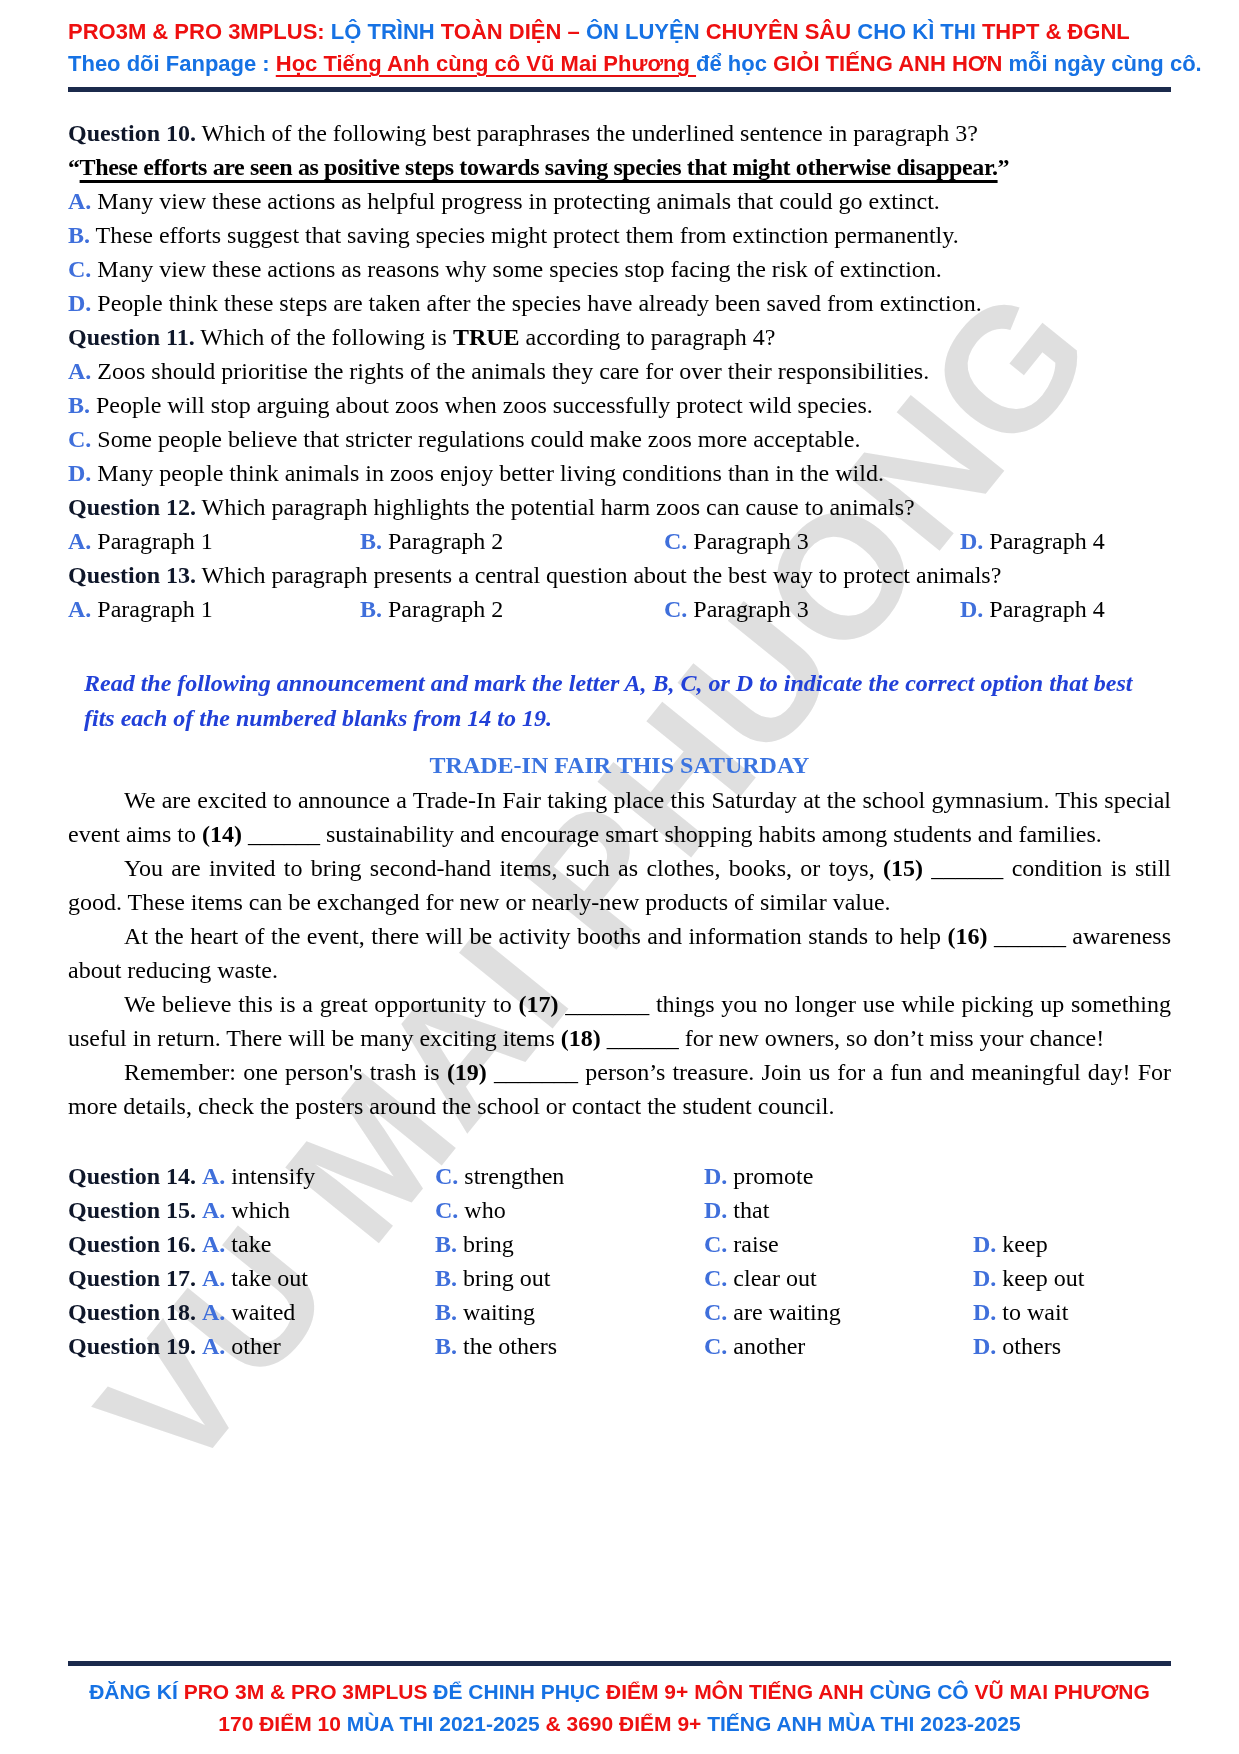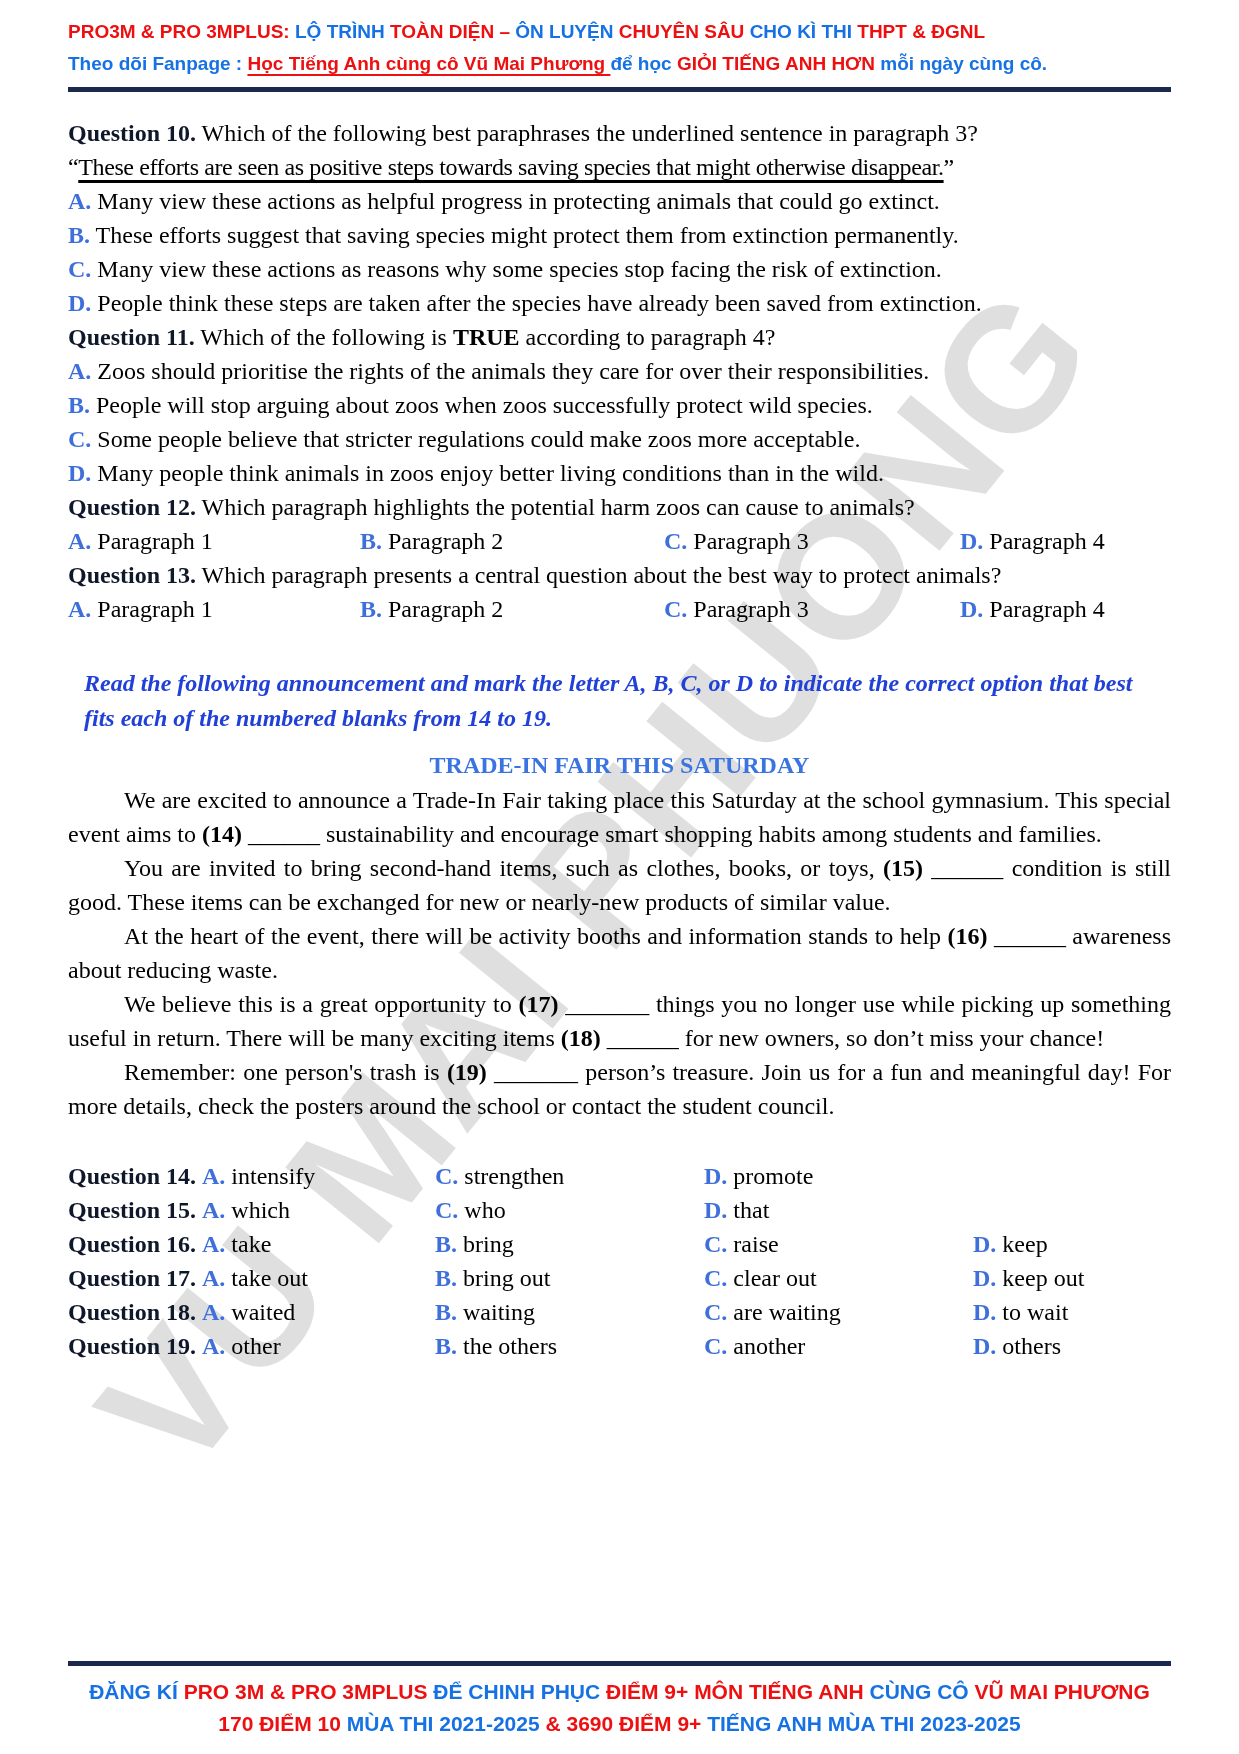--- a/index.html
+++ b/index.html
@@ -10,31 +10,31 @@
   }
   .watermark{
     position:absolute;left:595px;top:880px;z-index:0;
     transform:translate(-50%,-50%) rotate(-51deg);
     font-family:"Liberation Sans",sans-serif;font-weight:bold;
     font-size:175px;color:#d8d8d8;opacity:.8;white-space:nowrap;
     letter-spacing:2px;user-select:none;
   }
   header{position:relative;z-index:1;padding:16px 68px 0;
     font-family:"Liberation Sans",sans-serif;font-weight:bold;
-    font-size:19px;line-height:32px;}
+    font-size:22px;line-height:32px;}
   .hline{white-space:nowrap;}
   .rule{height:5px;background:#1b2a4c;margin-top:7px;}
   .red{color:#ee1010;}
   .blue{color:#1672e4;}
   .u{text-decoration:underline;text-decoration-thickness:2px;text-underline-offset:4px;}
   main{position:relative;z-index:1;padding:24px 68px 0;font-size:24px;line-height:34px;}
   .line{min-height:34px;white-space:nowrap;}
   .qlabel{color:#0f172a;font-weight:bold;}
   .optletter{color:#3f6fdb;font-weight:bold;}
-  .quote{font-weight:normal;letter-spacing:-0.4px;}
+  .quote{font-weight:bold;letter-spacing:-0.4px;}
   .u2{text-decoration:underline;text-decoration-thickness:2.5px;text-underline-offset:5px;}
   .row4{display:grid;grid-template-columns:292px 304px 296px auto;min-height:34px;}
   .instruction{color:#2140d8;font-weight:bold;font-style:italic;
     margin:40px 16px 0;line-height:35px;}
   .sec-title{color:#3b74e0;font-weight:bold;text-align:center;margin-top:11px;line-height:36px;}
   .pass{margin:0;text-align:justify;text-indent:56px;line-height:34px;}
   .pass b{font-weight:bold;}
   .grid{margin-top:36px;}
   .grow{display:grid;grid-template-columns:367px 269px 269px auto;min-height:34px;}
   footer{position:absolute;left:68px;right:68px;bottom:14px;z-index:1;

